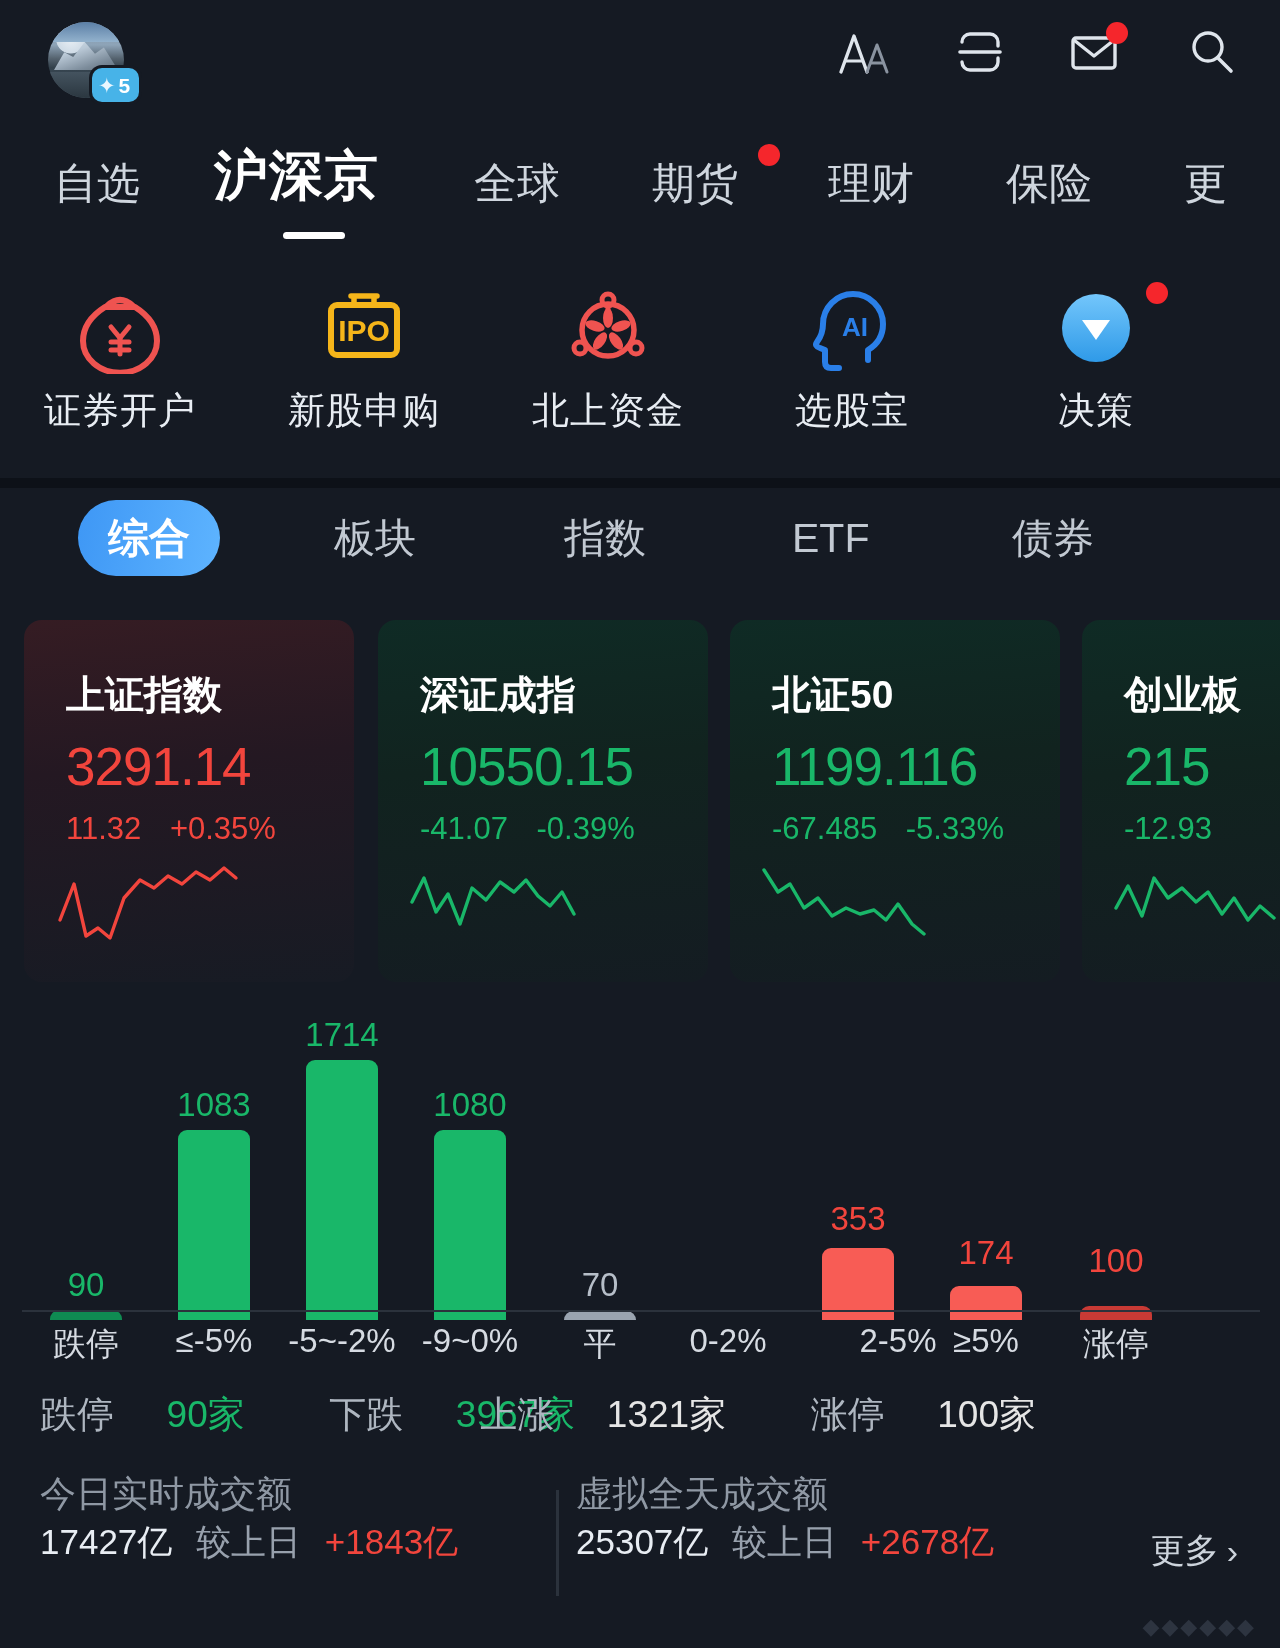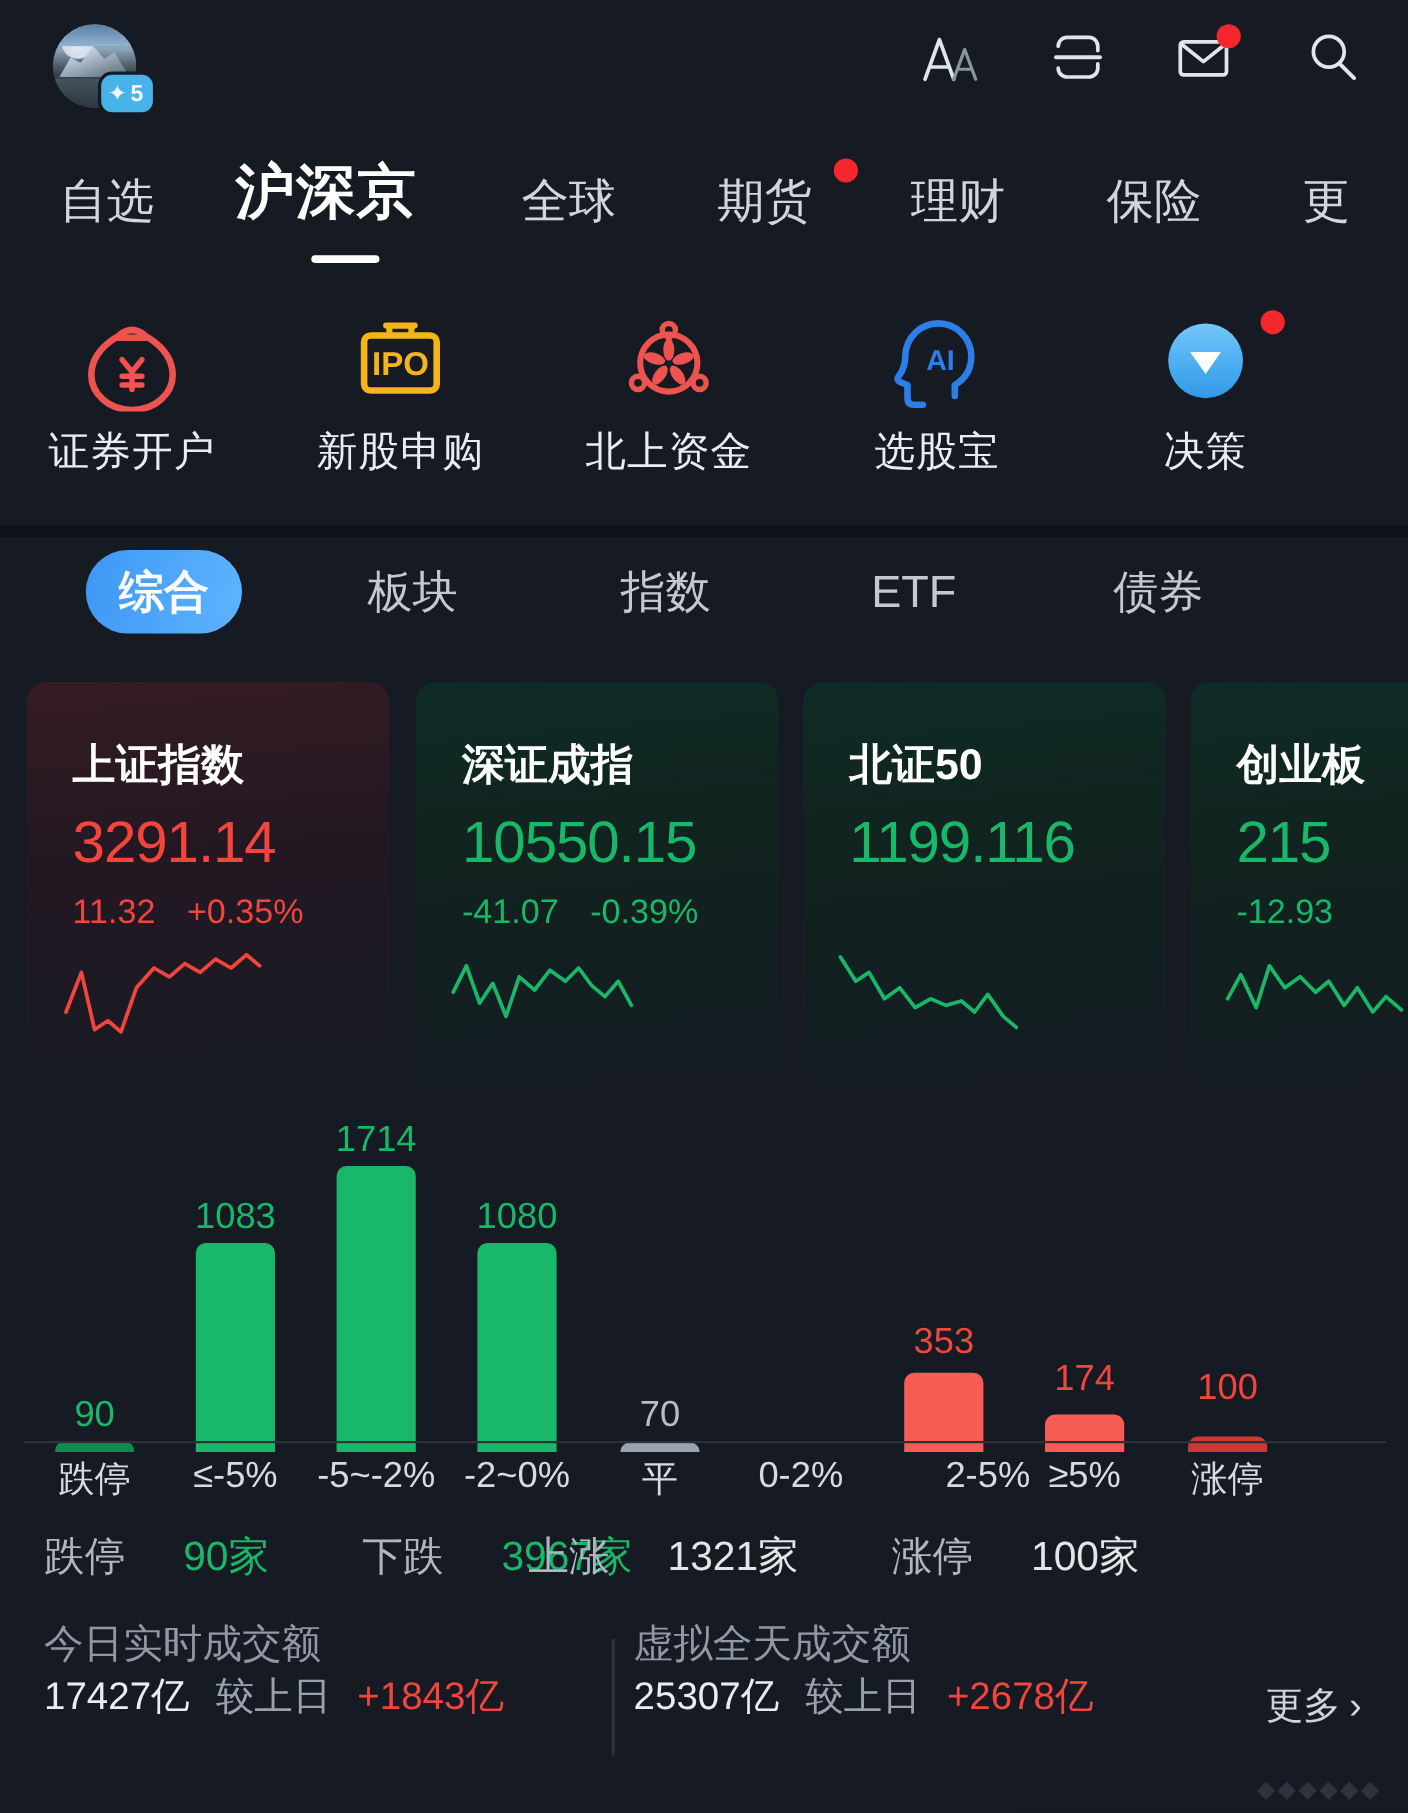--- a/index.html
+++ b/index.html
@@ -296,20 +296,24 @@
         <span>-0.39%</span>
       </div>
       <svg class="spark" viewBox="0 0 280 90" preserveAspectRatio="none">
         <polyline points="8,44 20,20 32,54 44,36 56,66 68,30 82,42 96,24 110,34 122,22 134,38 146,48 158,34 170,56" fill="none" stroke="#19b769" stroke-width="3.4" stroke-linejoin="round" stroke-linecap="round"></polyline>
       </svg>
     </div>
 
     <div class="card down" style="left:730px;">
       <div class="nm">北证50</div>
       <div class="val">1199.116</div>
+      <div class="chg">
+        <span>-67.485</span>
+        <span>-5.33%</span>
+      </div>
       <svg class="spark" viewBox="0 0 280 90" preserveAspectRatio="none">
         <polyline points="8,12 22,34 34,26 48,50 62,40 76,58 90,50 104,56 118,52 130,62 142,46 156,66 168,76" fill="none" stroke="#19b769" stroke-width="3.4" stroke-linejoin="round" stroke-linecap="round"></polyline>
       </svg>
     </div>
 
     <div class="card down" style="left:1082px;">
       <div class="nm">创业板</div>
       <div class="val">215</div>
       <div class="chg">
         <span>-12.93</span>
@@ -364,21 +368,21 @@
       <div class="bar-rect" style="height:14px; background:#c83a35;"></div>
     </div>
   </div>
 
   <div class="axisline"></div>
 
   <div class="xlabels">
     <div class="xlab" style="left:11px;">跌停</div>
     <div class="xlab" style="left:139px;">≤-5%</div>
     <div class="xlab" style="left:267px;">-5~-2%</div>
-    <div class="xlab" style="left:395px;">-2~0%</div>
+    <div class="xlab" style="left:395px;">-9~0%</div>
     <div class="xlab" style="left:525px;">平</div>
     <div class="xlab" style="left:653px;">0-2%</div>
     <div class="xlab" style="left:823px;">2-5%</div>
     <div class="xlab" style="left:911px;">≥5%</div>
     <div class="xlab" style="left:1041px;">涨停</div>
   </div>
 
   <div class="counts">
     <div class="c-left">
       <span class="k">跌停</span>

